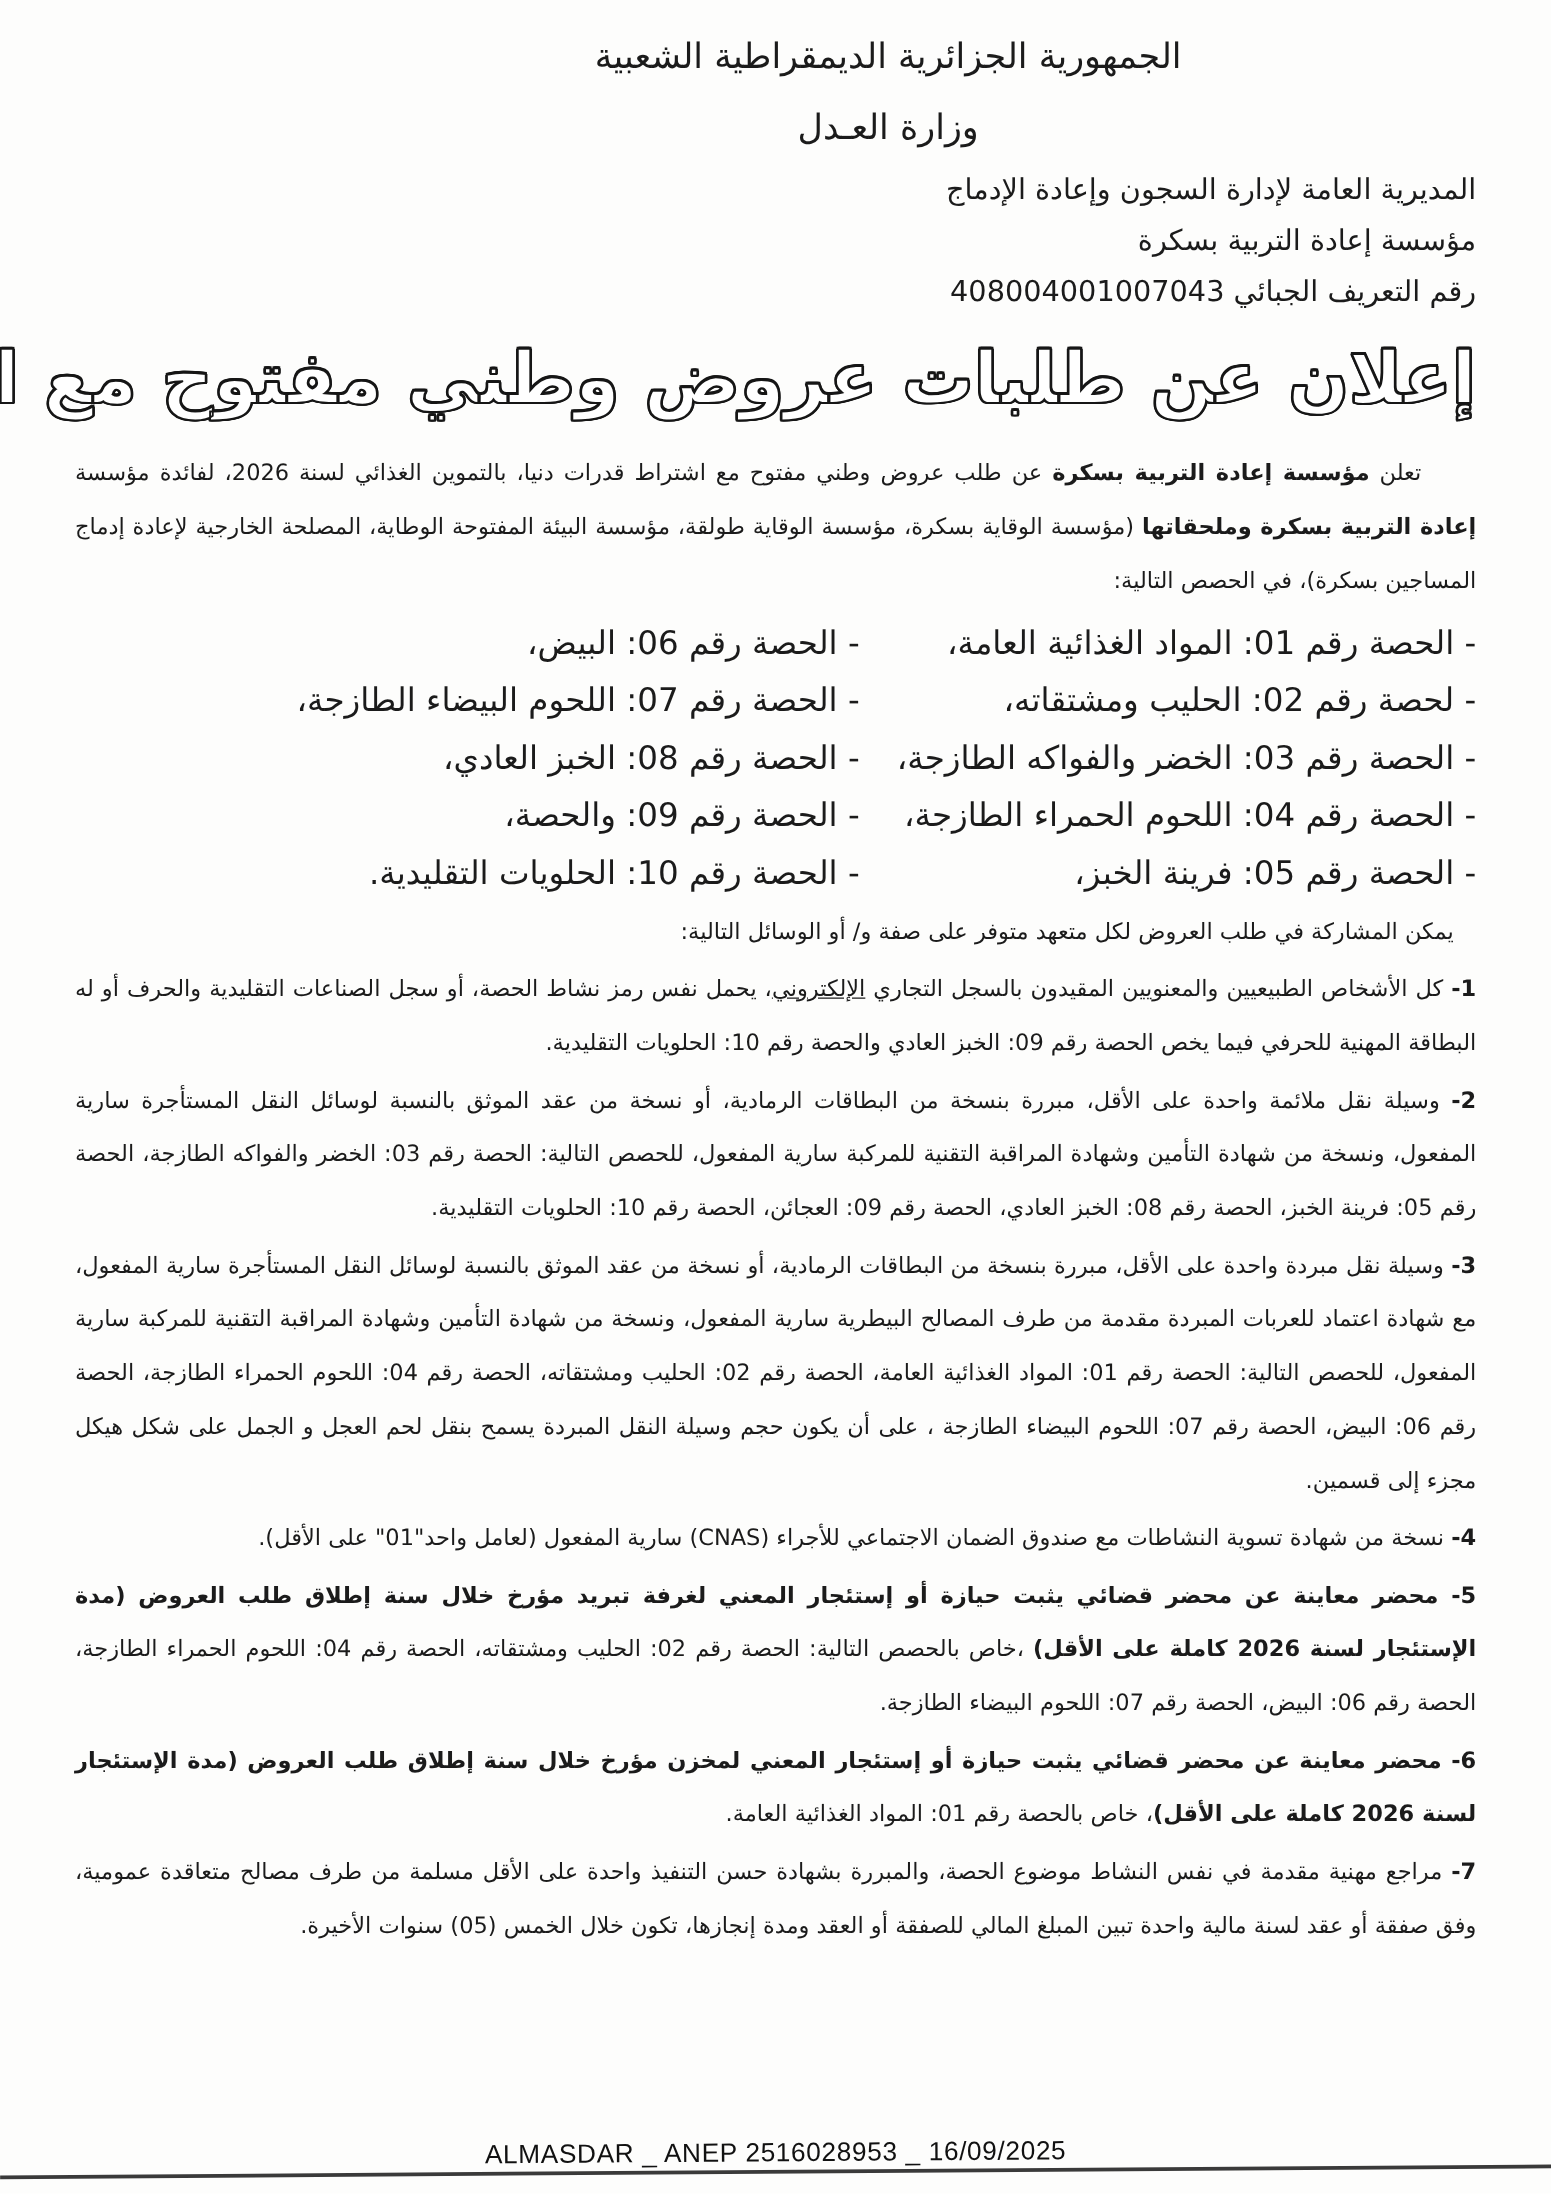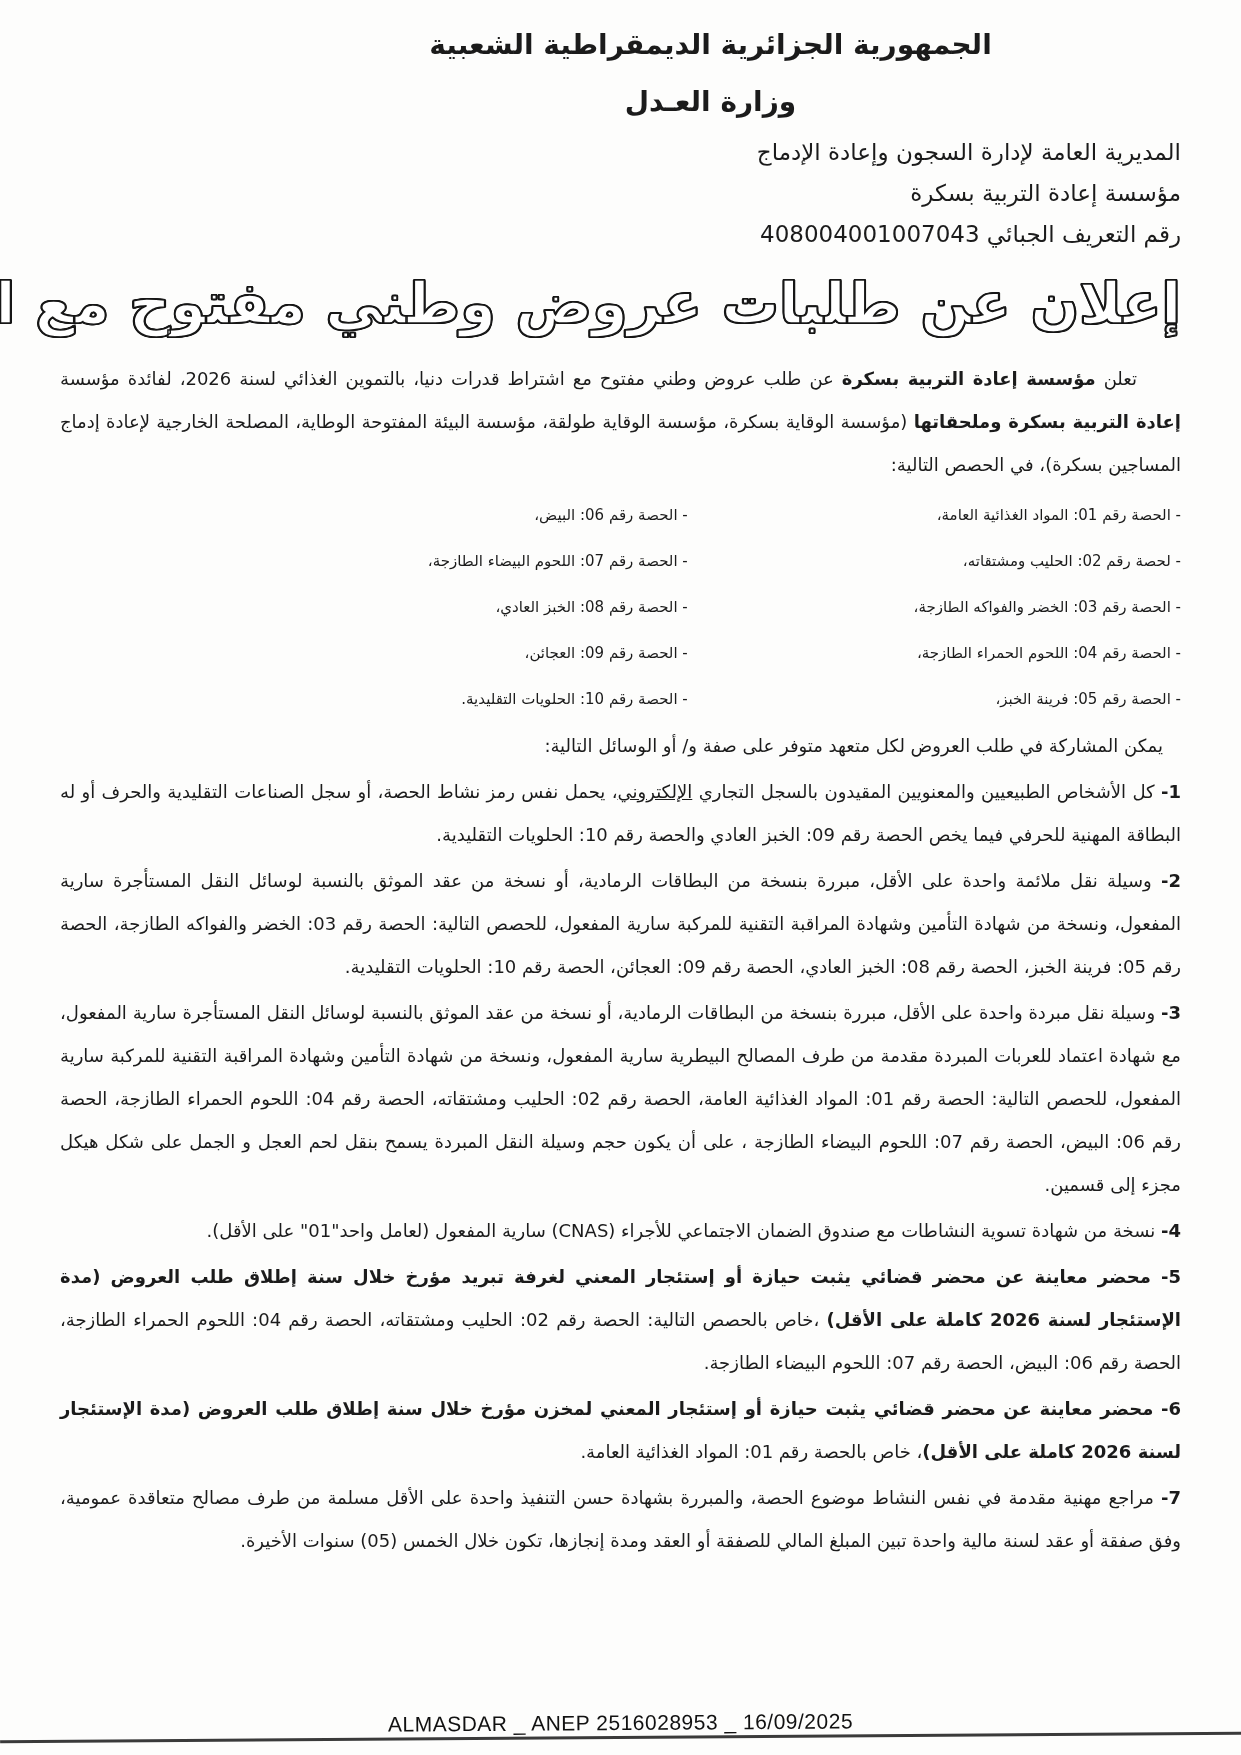--- a/index.html
+++ b/index.html
@@ -10,21 +10,21 @@
     background:#fdfdfc;
     color:#1b1b1b;
     direction:rtl;
     overflow:hidden;
     font-family:"DejaVu Sans", sans-serif;
     box-sizing:border-box;
     padding:28px 60px 0 60px;
   }
   .b{font-weight:bold;}
   .u{text-decoration:underline;}
-  .center-head{text-align:center;margin-left:180px;font-weight:bold;}
+  .center-head{text-align:center;margin-left:180px;font-weight:normal;}
   .country{font-size:28px;margin-bottom:24px;}
   .ministry{font-size:28px;margin-bottom:14px;}
   .right-head{text-align:right;margin-left:120px;margin-right:0;font-weight:normal;font-size:23px;line-height:41px;}
   .right-head > div{margin-right:0;}
   .tax-line{white-space:nowrap;}
   .big-title{
     text-align:center;
     font-size:57px;
     font-weight:bold;
     line-height:92px;
@@ -38,21 +38,21 @@
     white-space:nowrap;
   }
   .para{
     font-size:18px;
     line-height:43px;
     text-align:justify;
     margin:4px 0;
   }
   .intro{text-indent:44px;margin-top:8px;}
   .lots{display:flex;margin:6px 0 2px 0;}
-  .lots .col{font-size:15px;line-height:46px;text-align:right;}
+  .lots .col{font-size:26px;line-height:46px;text-align:right;}
   .col-a{flex:0 0 44%;}
   .col-b{flex:0 0 56%;}
   .lot-item{white-space:nowrap;}
   .note{text-indent:38px;margin-top:12px;}
   .participation{text-indent:18px;margin:0;}
   .item{margin:3px 0;}
   .footer{
     position:absolute;
     left:0;right:0;bottom:16px;
     text-align:center;
@@ -90,21 +90,21 @@
         <div class="lot-item">- الحصة رقم 01: المواد الغذائية العامة،</div>
         <div class="lot-item">- لحصة رقم 02: الحليب ومشتقاته،</div>
         <div class="lot-item">- الحصة رقم 03: الخضر والفواكه الطازجة،</div>
         <div class="lot-item">- الحصة رقم 04: اللحوم الحمراء الطازجة،</div>
         <div class="lot-item">- الحصة رقم 05: فرينة الخبز،</div>
       </div>
     <div class="col col-b">
         <div class="lot-item">- الحصة رقم 06: البيض،</div>
         <div class="lot-item">- الحصة رقم 07: اللحوم البيضاء الطازجة،</div>
         <div class="lot-item">- الحصة رقم 08: الخبز العادي،</div>
-        <div class="lot-item">- الحصة رقم 09: العجائن،</div>
+        <div class="lot-item">- الحصة رقم 09: والحصة،</div>
         <div class="lot-item">- الحصة رقم 10: الحلويات التقليدية.</div>
       </div>
   </div>
 
   <p class="para participation"><span>يمكن المشاركة في طلب العروض لكل متعهد متوفر على صفة و/ أو الوسائل التالية:</span></p>
 
   <p class="para item"><span class="b">1-</span><span> كل الأشخاص الطبيعيين والمعنويين المقيدون بالسجل التجاري </span><span class="u">الإلكتروني</span><span>، يحمل نفس رمز نشاط الحصة، أو سجل الصناعات التقليدية والحرف أو له البطاقة المهنية للحرفي فيما يخص الحصة رقم 09: الخبز العادي والحصة رقم 10: الحلويات التقليدية.</span></p>
   <p class="para item"><span class="b">2-</span><span> وسيلة نقل ملائمة واحدة على الأقل، مبررة بنسخة من البطاقات الرمادية، أو نسخة من عقد الموثق بالنسبة لوسائل النقل المستأجرة سارية المفعول، ونسخة من شهادة التأمين وشهادة المراقبة التقنية للمركبة سارية المفعول، للحصص التالية: الحصة رقم 03: الخضر والفواكه الطازجة، الحصة رقم 05: فرينة الخبز، الحصة رقم 08: الخبز العادي، الحصة رقم 09: العجائن، الحصة رقم 10: الحلويات التقليدية.</span></p>
   <p class="para item"><span class="b">3-</span><span> وسيلة نقل مبردة واحدة على الأقل، مبررة بنسخة من البطاقات الرمادية، أو نسخة من عقد الموثق بالنسبة لوسائل النقل المستأجرة سارية المفعول، مع شهادة اعتماد للعربات المبردة مقدمة من طرف المصالح البيطرية سارية المفعول، ونسخة من شهادة التأمين وشهادة المراقبة التقنية للمركبة سارية المفعول، للحصص التالية: الحصة رقم 01: المواد الغذائية العامة، الحصة رقم 02: الحليب ومشتقاته، الحصة رقم 04: اللحوم الحمراء الطازجة، الحصة رقم 06: البيض، الحصة رقم 07: اللحوم البيضاء الطازجة ، على أن يكون حجم وسيلة النقل المبردة يسمح بنقل لحم العجل و الجمل على شكل هيكل مجزء إلى قسمين.</span></p>
   <p class="para item"><span class="b">4-</span><span> نسخة من شهادة تسوية النشاطات مع صندوق الضمان الاجتماعي للأجراء (CNAS) سارية المفعول (لعامل واحد"01" على الأقل).</span></p>

